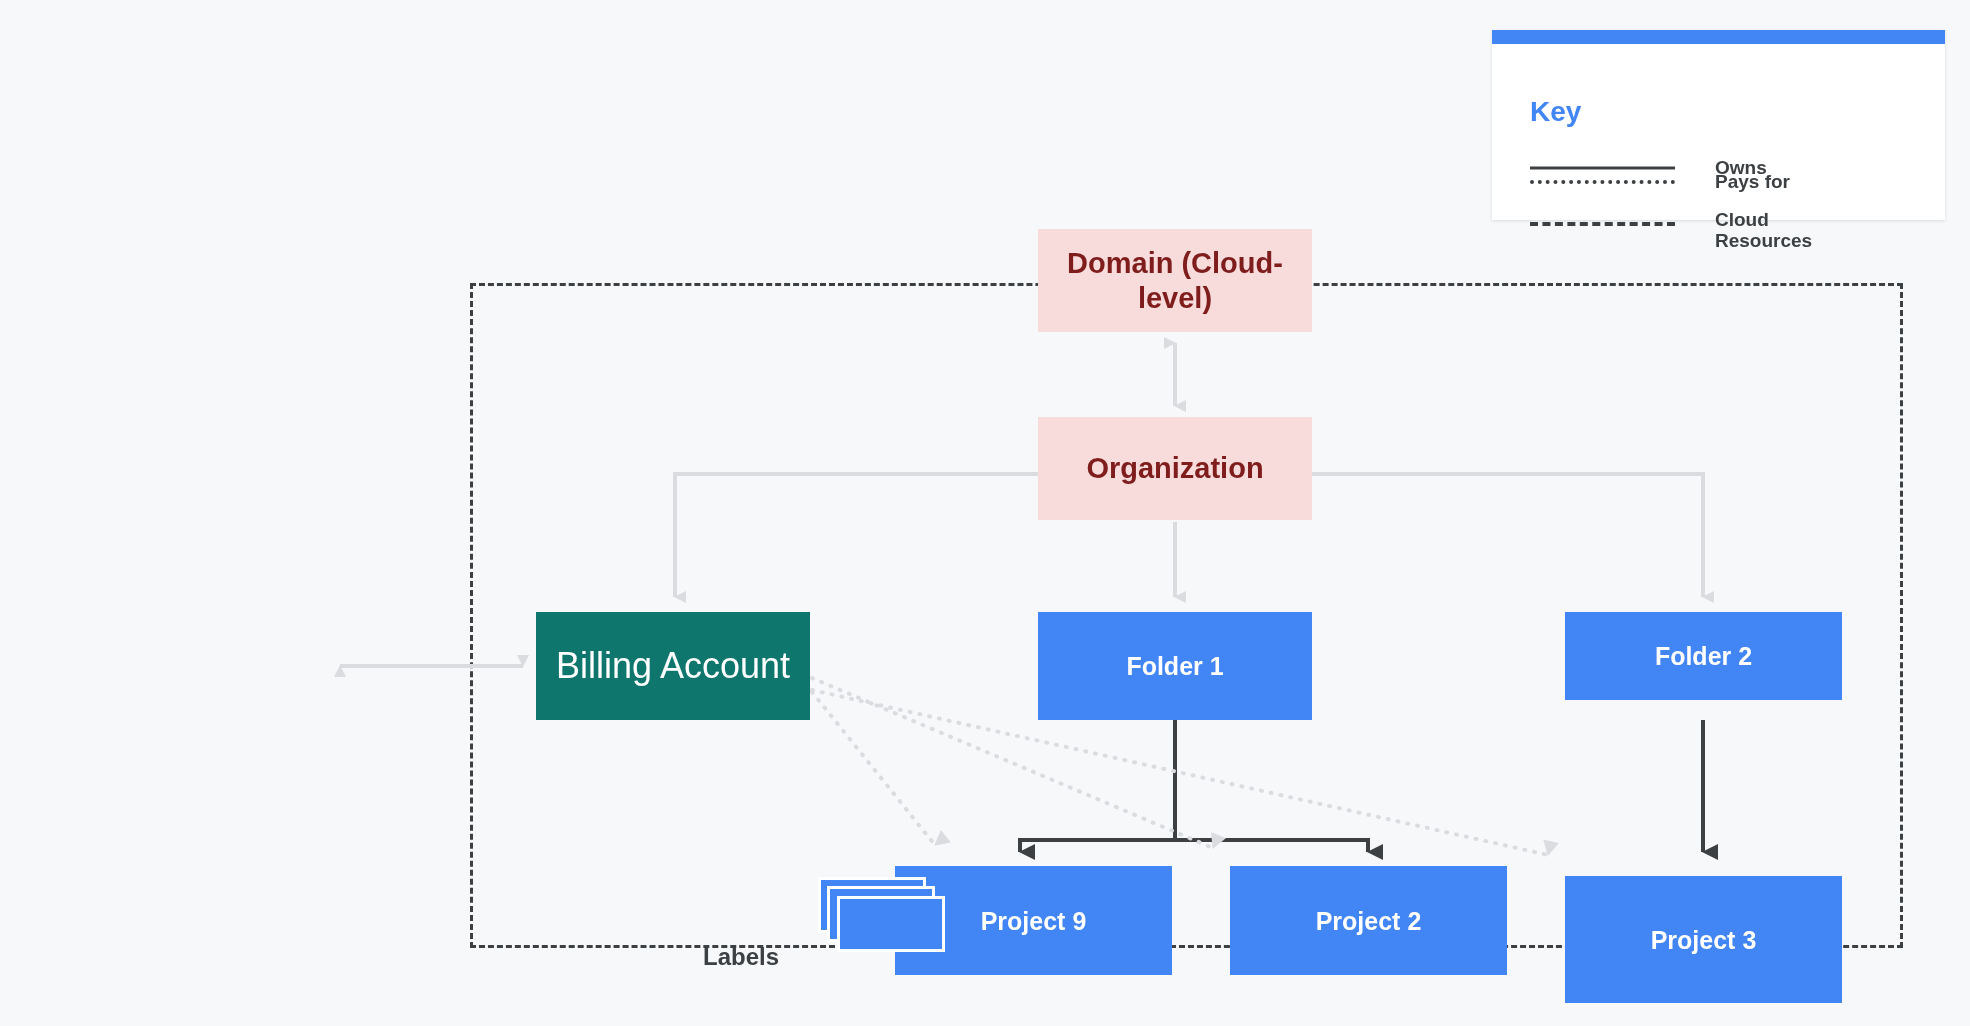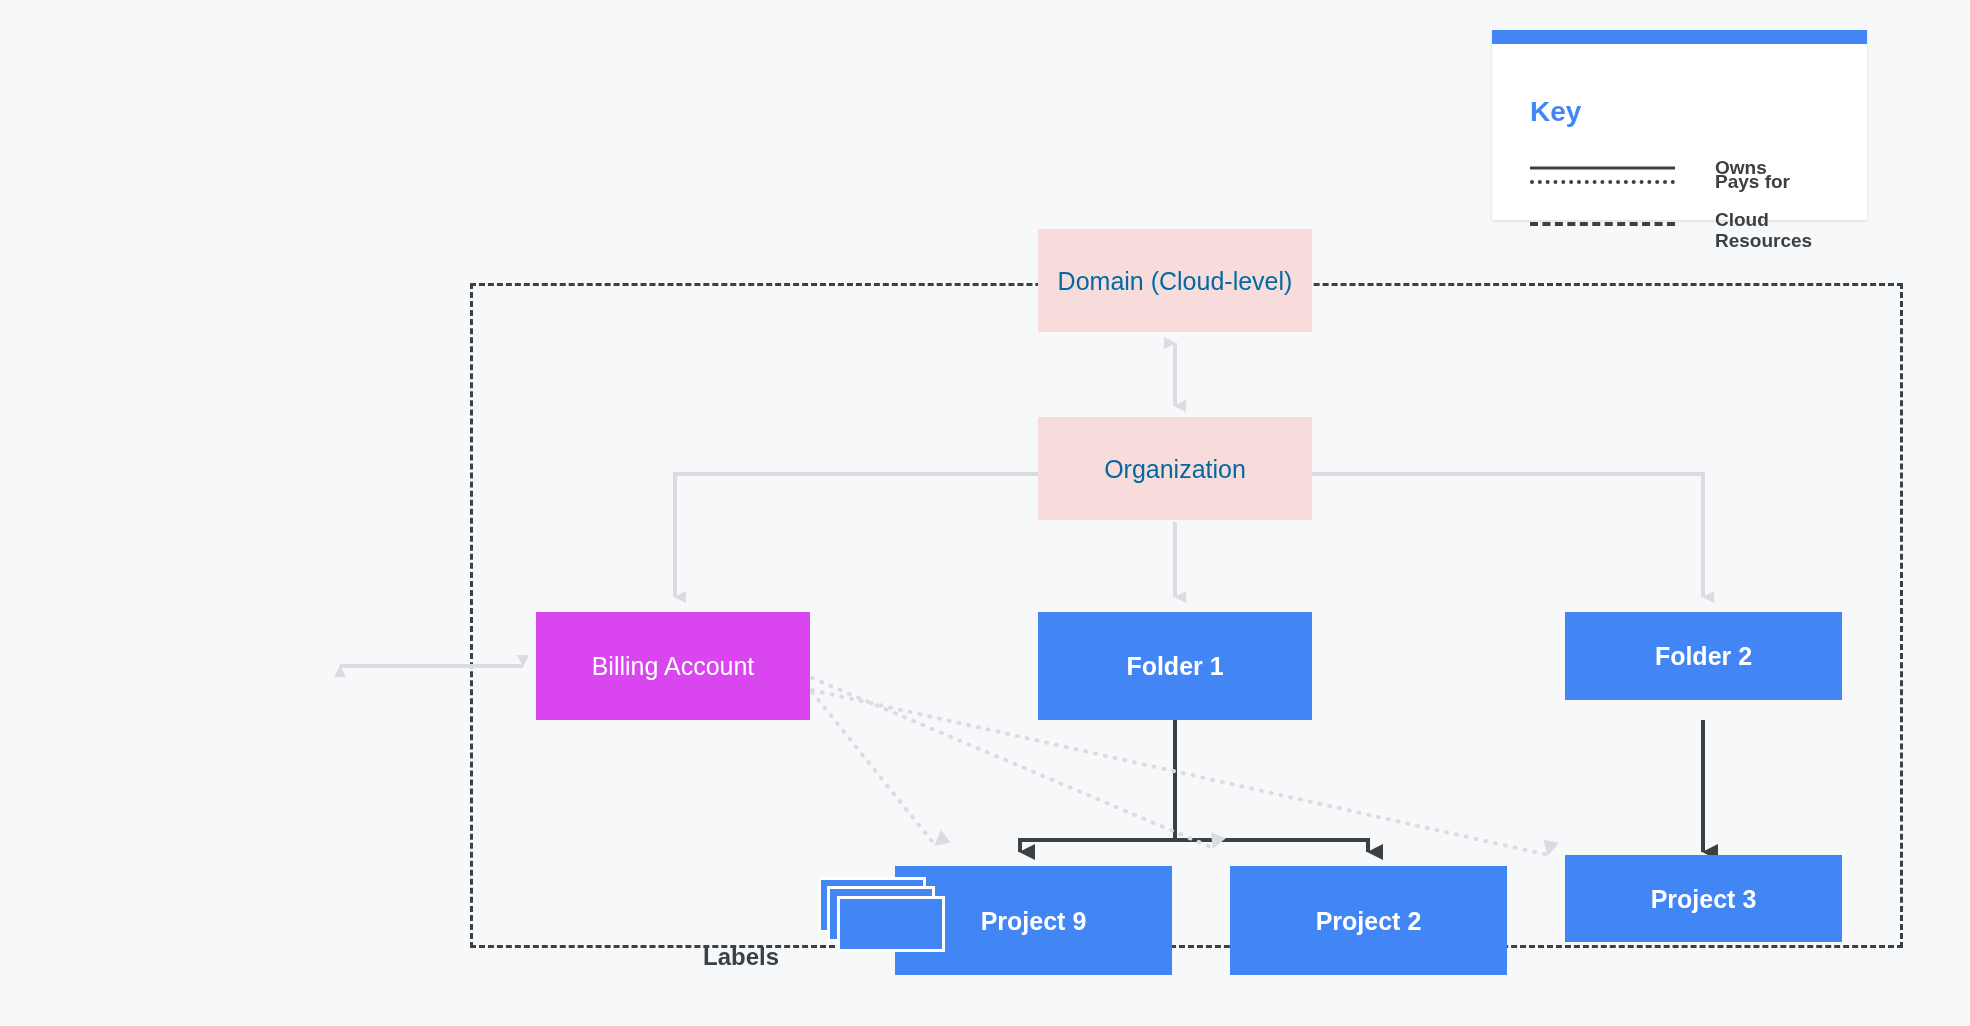--- a/index.html
+++ b/index.html
@@ -24,21 +24,21 @@
     font-weight: 400;
     color: #7b7f83;
     letter-spacing: 0.2px;
     white-space: nowrap;
   }
 
   
   #key-card {
     position: absolute;
     left: 1492px; top: 30px;
-    width: 375px; height: 190px;
+    width: 453px; height: 190px;
     background: #ffffff;
     box-shadow: 0 1px 3px rgba(0,0,0,0.12);
   }
   #key-card-accent {
     position: absolute; left: 0; top: 0;
     width: 100%; height: 14px;
     background: #4285f4;
   }
   #key-title {
     position: absolute;
@@ -91,34 +91,34 @@
 
   
   .node {
     position: absolute;
     display: flex;
     align-items: center;
     justify-content: center;
     text-align: center;
     line-height: 1.2;
   }
-  .node-pink   { background: #f8dcdc; color: #0369a1; font-size: 25px; font-weight: 400; }
+  .node-pink   { background: #f8dcdc; color: #7f1d1d; font-size: 29px; font-weight: 700; }
   .node-cream  { background: #f7efdf; color: #ffffff; font-size: 27px; font-weight: 400; }
-  .node-green  { background: #d946ef; color: #ffffff; font-size: 25px; font-weight: 400; }
+  .node-green  { background: #0f766e; color: #ffffff; font-size: 36px; font-weight: 400; }
   .node-blue   { background: #4285f4; color: #ffffff; font-size: 25px; font-weight: 700; }
 
   #node-domain       { left: 1038px; top: 229px; width: 274px; height: 103px; }
   #node-organization { left: 1038px; top: 417px; width: 274px; height: 103px; }
   #node-payments     { left: 50px;  top: 612px; width: 277px; height: 108px; }
   #node-billing      { left: 536px; top: 612px; width: 274px; height: 108px; }
   #node-folder1      { left: 1038px; top: 612px; width: 274px; height: 108px; }
   #node-folder2      { left: 1565px; top: 612px; width: 277px; height: 88px; }
   #node-project1     { left: 895px;  top: 866px; width: 277px; height: 109px; }
   #node-project2     { left: 1230px; top: 866px; width: 277px; height: 109px; }
-  #node-project3     { left: 1565px; top: 855px; width: 277px; height: 87px; }
+  #node-project3     { left: 1565px; top: 876px; width: 277px; height: 127px; }
 
   
   #labels-text {
     position: absolute;
     left: 703px; top: 906px;
     font-size: 24px;
     font-weight: 700;
     color: #3c4043;
     white-space: nowrap;
     margin-top: 37px;

